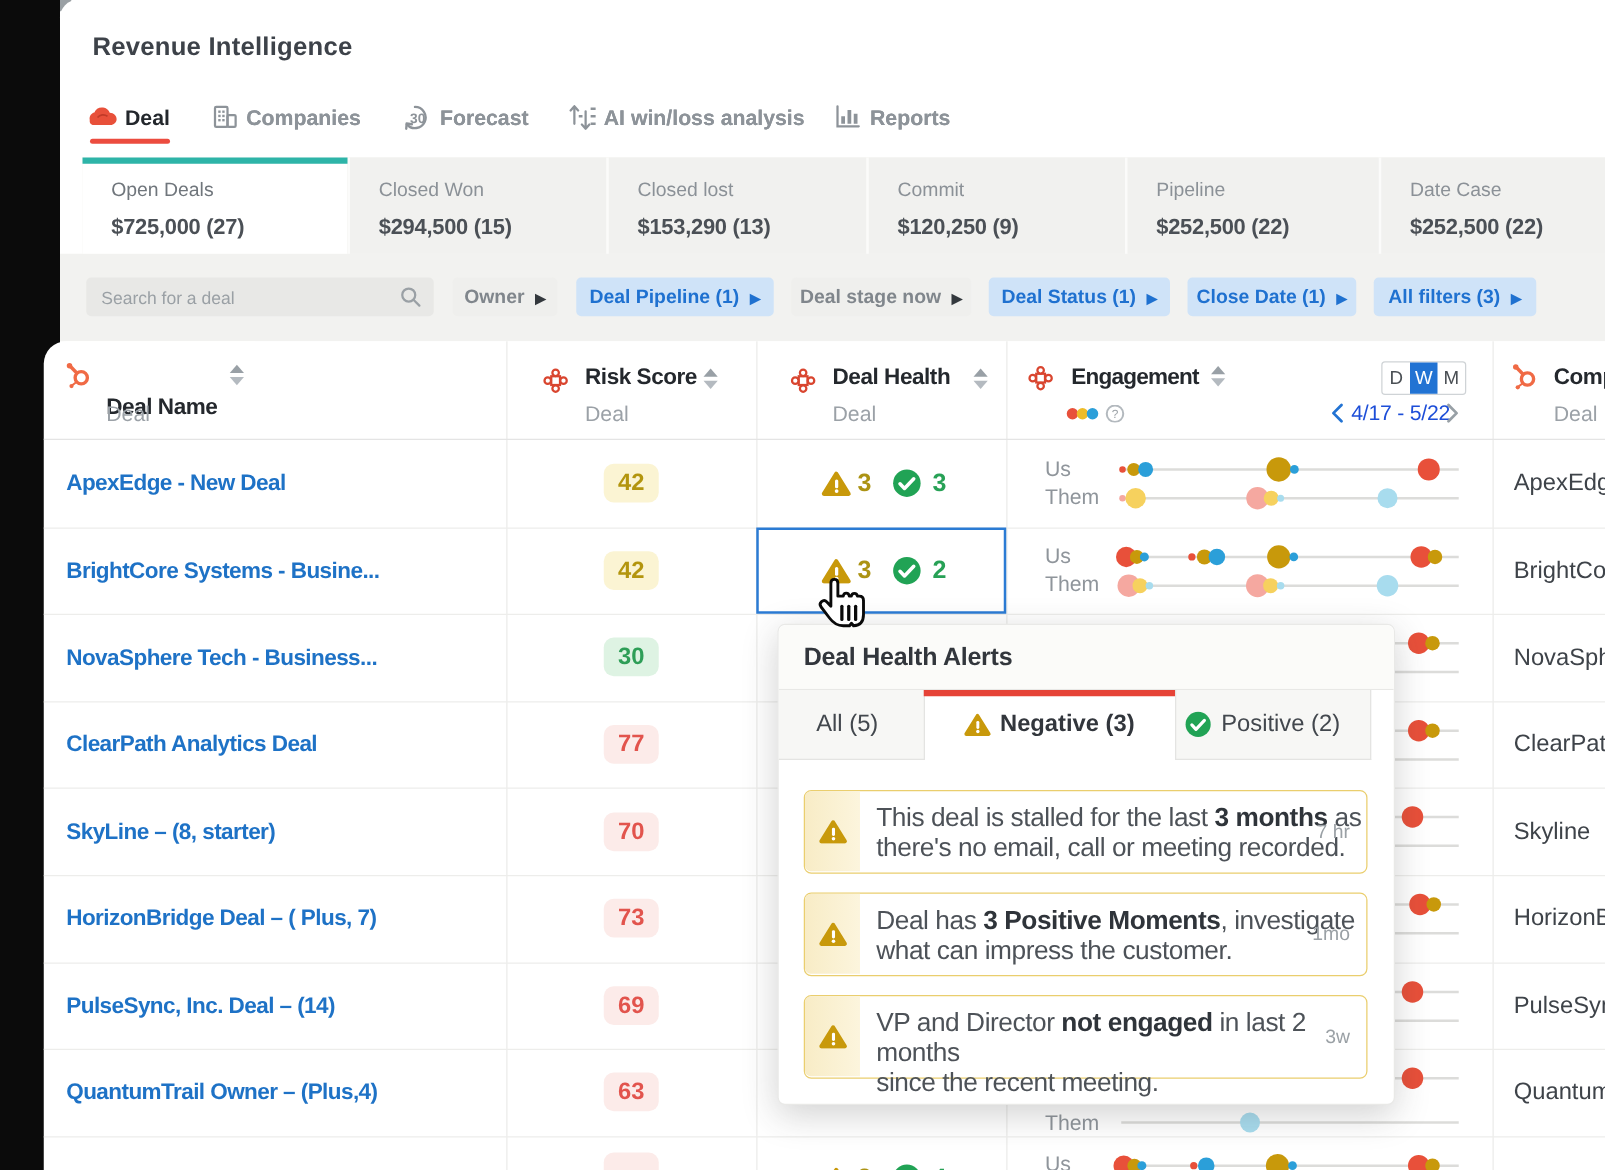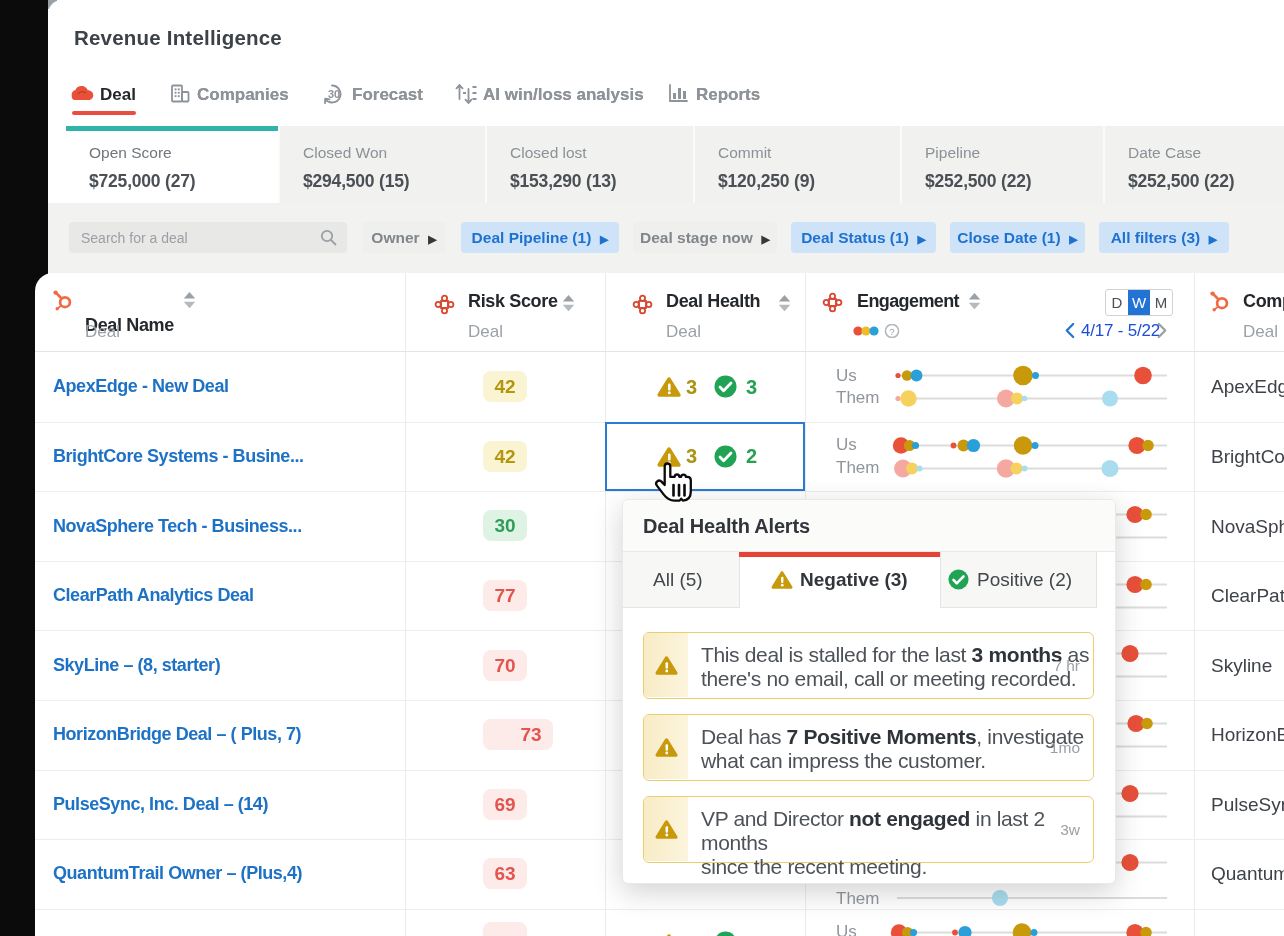--- a/index.html
+++ b/index.html
@@ -93,21 +93,21 @@
 <div class="a tab" style="left:696px;">Reports</div>
 <div class="a tab" style="left:197px;">Companies</div>
 <div class="a tab" style="left:352px;">Forecast</div>
 <div class="a tab" style="left:483px;">AI win/loss analysis</div>
 <div class="a tab" style="left:696px;">Reports</div>
 <div class="a redline"></div>
 
 <div class="a band"></div>
 <div class="a cards"></div>
 <div class="a card first" style="left:66px;width:212px;">
-  <div class="clab" style="color:#70767c;">Open Score</div>
+  <div class="clab" style="color:#70767c;">Open Deals</div>
     <div class="cval">$725,000 (27)</div>
   </div>
 <div class="a card" style="left:278px;width:207px;">
     <div class="clab">Closed Won</div>
     <div class="cval">$294,500 (15)</div>
   </div>
 <div class="a card" style="left:485px;width:208px;">
     <div class="clab">Closed lost</div>
     <div class="cval">$153,290 (13)</div>
   </div>
@@ -243,21 +243,21 @@
 <div class="a comp" style="left:1211px;top:516px;width:73px;overflow:hidden;white-space:nowrap;">NovaSphere</div>
 <div class="a pill pg" style="left:483px;top:510px;">30</div>
 <div class="a dealname" style="left:53px;top:585px;">ClearPath Analytics Deal</div>
 <div class="a comp" style="left:1211px;top:585px;width:73px;overflow:hidden;white-space:nowrap;">ClearPath A</div>
 <div class="a pill pr" style="left:483px;top:580px;">77</div>
 <div class="a dealname" style="left:53px;top:655px;">SkyLine – (8, starter)</div>
 <div class="a comp" style="left:1211px;top:655px;width:73px;overflow:hidden;white-space:nowrap;">Skyline</div>
 <div class="a pill pr" style="left:483px;top:650px;">70</div>
 <div class="a dealname" style="left:53px;top:724px;">HorizonBridge Deal – ( Plus, 7)</div>
 <div class="a comp" style="left:1211px;top:724px;width:73px;overflow:hidden;white-space:nowrap;">HorizonBridge</div>
-<div class="a pill pr" style="left:483px;top:719px;padding-left:26px;">73</div>
+<div class="a pill pr" style="left:483px;top:719px;">73</div>
 <div class="a dealname" style="left:53px;top:794px;">PulseSync, Inc. Deal – (14)</div>
 <div class="a comp" style="left:1211px;top:794px;width:73px;overflow:hidden;white-space:nowrap;">PulseSync</div>
 <div class="a pill pr" style="left:483px;top:789px;">69</div>
 <div class="a dealname" style="left:53px;top:863px;">QuantumTrail Owner – (Plus,4)</div>
 <div class="a comp" style="left:1211px;top:863px;width:73px;overflow:hidden;white-space:nowrap;">QuantumTrail</div>
 <div class="a pill pr" style="left:483px;top:858px;">63</div>
 <div class="a pill pr" style="left:483px;top:922px;"></div>
 <svg class="a" style="left:657px;top:376px;" width="24" height="21" viewBox="0 0 24 21">
     <path d="M12 3 L21.9 19 H2.1 Z" fill="#c8990b" stroke="#c8990b" stroke-width="3.4" stroke-linejoin="round"></path>
     <rect x="11" y="7.5" width="2.6" height="7" rx="1.2" fill="#fff"></rect>
@@ -416,21 +416,21 @@
  <div class="atext">This deal is stalled for the last <b>3 months</b> as<br>there's no email, call or meeting recorded.</div>
  <div class="atime">7 hr</div>
 </div>
 <div class="a alert" style="top:714px;">
  <div class="ablock"></div>
  <svg class="awarn" width="23" height="20" viewBox="0 0 24 21">
   <path d="M12 3 L21.9 19 H2.1 Z" fill="#c8990b" stroke="#c8990b" stroke-width="3.4" stroke-linejoin="round"></path>
   <rect x="11" y="7.5" width="2.6" height="7" rx="1.2" fill="#fff"></rect>
   <circle cx="12.3" cy="16.8" r="1.5" fill="#fff"></circle>
     </svg>
- <div class="atext">Deal has <b>7 Positive Moments</b>, investigate<br>what can impress the customer.</div>
+ <div class="atext">Deal has <b>3 Positive Moments</b>, investigate<br>what can impress the customer.</div>
  <div class="atime">1mo</div>
 </div>
 <div class="a alert" style="top:796px;">
  <div class="ablock"></div>
  <svg class="awarn" width="23" height="20" viewBox="0 0 24 21">
   <path d="M12 3 L21.9 19 H2.1 Z" fill="#c8990b" stroke="#c8990b" stroke-width="3.4" stroke-linejoin="round"></path>
   <rect x="11" y="7.5" width="2.6" height="7" rx="1.2" fill="#fff"></rect>
   <circle cx="12.3" cy="16.8" r="1.5" fill="#fff"></circle>
     </svg>
  <div class="atext">VP and Director <b>not engaged</b> in last 2 months<br>since the recent meeting.</div>

